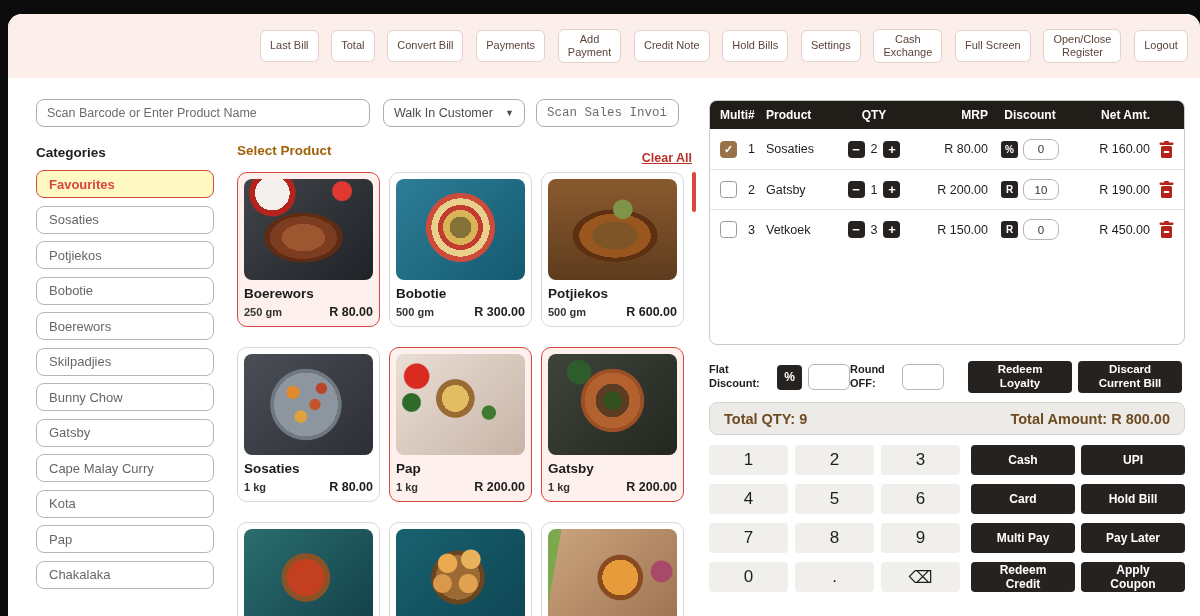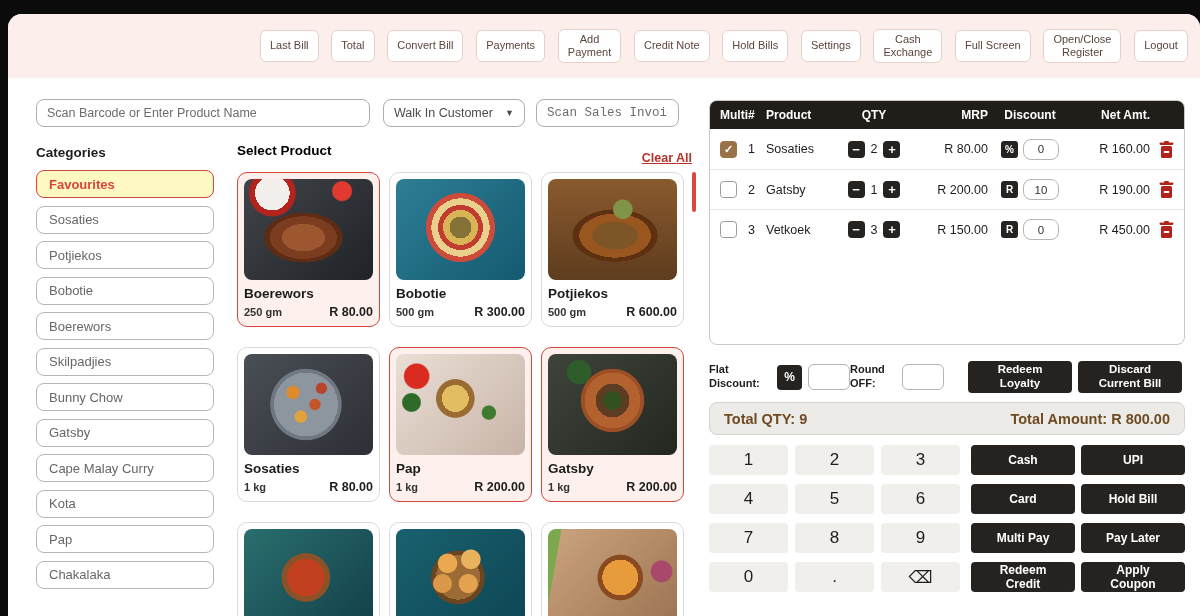--- a/index.html
+++ b/index.html
@@ -38,21 +38,21 @@
   .select-box .arrow { font-size:9px; color:#4c4c4c; }
 
   
   .cat-title { position:absolute; left:28px; top:131px; font-size:13.5px; font-weight:bold; color:#1d1d1d; }
   .cat-list { position:absolute; left:28px; top:156px; width:178px; display:flex; flex-direction:column; gap:7.5px; }
   .cat-item { height:28px; border:1.4px solid #b5b5b5; border-radius:8px; display:flex; align-items:center;
     padding-left:12px; font-size:13px; color:#676767; font-weight:500; background:#fff; cursor:pointer; }
   .cat-item.active { border-color:#d8463c; color:#d8463c; background:#fef9c3; font-weight:bold; }
 
   
-  .prod-title { position:absolute; left:229px; top:129px; font-size:13.5px; font-weight:bold; color:#000000; }
+  .prod-title { position:absolute; left:229px; top:129px; font-size:13.5px; font-weight:bold; color:#a16207; }
   .clear-all { position:absolute; left:246px; top:137px; width:438px; text-align:right; font-size:12.5px;
     font-weight:bold; color:#b8312a; text-decoration:underline; cursor:pointer; }
   .prod-grid { position:absolute; left:229px; top:158px; width:447px; display:grid;
     grid-template-columns:repeat(3,143px); gap:20px 9px; }
   .prod-card { height:155px; border:1.3px solid #d8d8d8; border-radius:10px; padding:6px; background:#fff; cursor:pointer; }
   .prod-card.selected { border:1.6px solid #d8463c; background:#fdf0ed; }
   .prod-img { width:100%; height:101px; border-radius:8px; }
   .prod-name { margin-top:6px; font-size:13.5px; font-weight:bold; color:#1b1b1b; }
   .prod-meta { margin-top:4px; display:flex; justify-content:space-between; align-items:baseline; }
   .prod-qty { font-size:11px; font-weight:bold; color:#333; }

